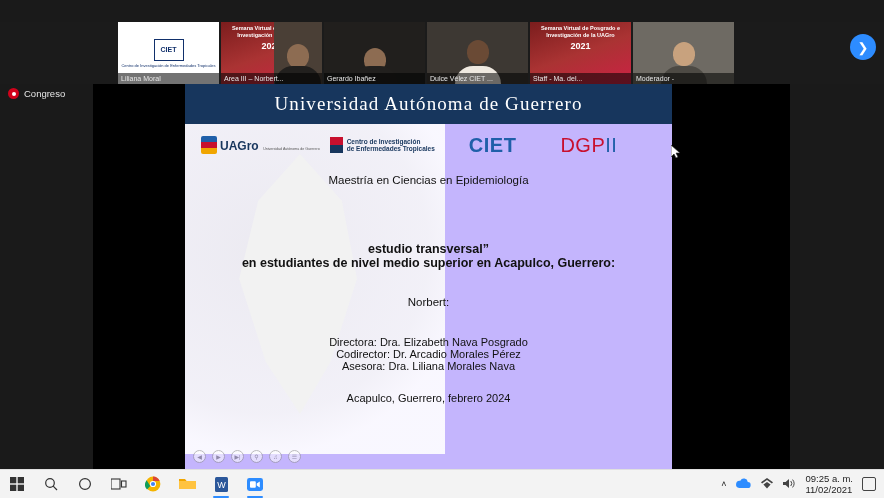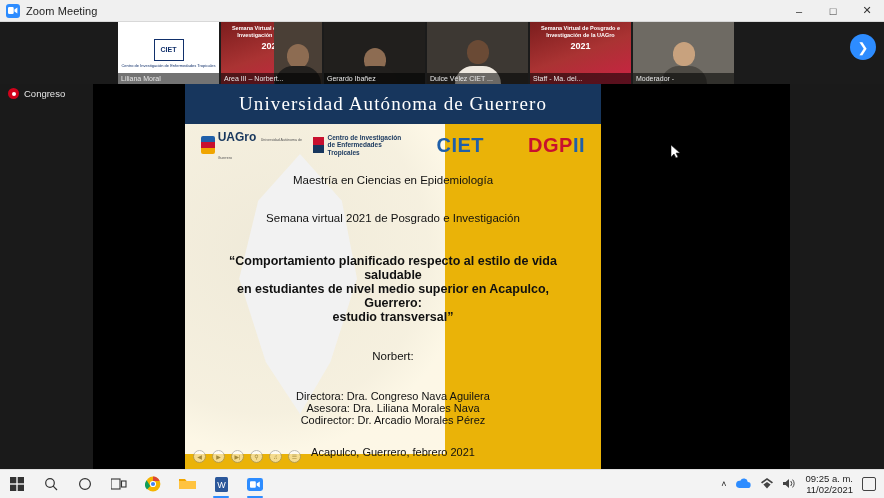--- a/index.html
+++ b/index.html
@@ -138,22 +138,22 @@
   .rec-dot i { width: 4px; height: 4px; border-radius: 50%; background: #fff; display:block; }
 
   
   .stage {
     position: absolute; top: 84px; left: 93px;
     width: 697px; height: 385px;
     background: #000;
   }
   .slide {
     position: absolute; top: 0; left: 92px;
-    width: 416px; height: 385px;
-    background: #eab308;
+    width: 487px; height: 385px;
+    background: #c4b5fd;
     overflow: hidden;
   }
   .slide .watermark {
     position: absolute; left: -40px; top: 30px;
     width: 300px; height: 340px;
     background: radial-gradient(circle at 40% 40%, #f0f0f0 0%, #f7f7f7 60%, #ffffff 75%);
     opacity: .9;
   }
   .slide .wm-shape {
     position: absolute; left: 20px; top: 70px;
@@ -193,21 +193,21 @@
     background: linear-gradient(180deg,#c8102e 0 50%, #17365d 50% 100%);
   }
   .logo-ciet-block .cap {
     font-size: 6.5px; color: #17365d; font-weight: bold; line-height: 1.15;
   }
   .logo-ciet {
     font-size: 20px; font-weight: bold; color: #1f5fa9; letter-spacing: 0.5px;
     margin-left: 24px;
   }
   .logo-dgpi {
-    font-size: 20px; font-weight: bold; color: #c8102e; letter-spacing: 0.5px;
+    font-size: 20px; font-weight: normal; color: #c8102e; letter-spacing: 0.5px;
     margin-left: 34px;
   }
   .logo-dgpi .ii { color: #1f5fa9; }
 
   .slide-body {
     position: relative;
     text-align: center;
     color: #111;
     padding: 0 26px;
   }
@@ -250,45 +250,31 @@
   }
   .tb-item.accent { position: relative; }
   .tb-item.accent::after {
     content: ""; position: absolute; bottom: 1px; left: 9px;
     width: 16px; height: 2px; background: #2d8cff; border-radius: 1px;
   }
   .tray {
     margin-left: auto; display: flex; align-items: center; gap: 9px;
     padding-right: 8px; font-size: 9px; color: #222;
   }
-  .clock { text-align: right; line-height: 1.2; font-size: 9.5px; }
+  .clock { line-height: 1.2; font-size: 9.5px; }
   .notif {
     width: 14px; height: 14px;
     border: 1px solid #444; border-radius: 2px;
   }
 </style>
 </head>
 <body>
 
 <div id="app">
 
-  <div class="titlebar">
-    <span class="tb-icon">
-      <svg width="10" height="7" viewBox="0 0 10 7">
-          <path d="M0 1.2A1.2 1.2 0 0 1 1.2 0h3.3A1.2 1.2 0 0 1 5.7 1.2v4.6A1.2 1.2 0 0 1 4.5 7H1.2A1.2 1.2 0 0 1 0 5.8z" fill="#fff"></path>
-          <path d="M6.4 2.6 9.4.6v5.8l-3-2z" fill="#fff"></path>
-        </svg>
-    </span>
-    <span class="tb-title">Zoom Meeting</span>
-    <div class="win-btns">
-      <div class="win-btn">–</div>
-      <div class="win-btn">□</div>
-      <div class="win-btn close">✕</div>
-    </div>
-  </div>
 
   <div class="filmstrip">
 
     <div class="thumb">
       <div class="t-slide">
         <div class="logo-box">CIET</div>
         <div class="sub">Centro de Investigación de Enfermedades Tropicales</div>
       </div>
       <div class="name">Liliana Moral</div>
     </div>
@@ -370,34 +356,32 @@
           </span>
         </div>
         <div class="logo-ciet">CIET</div>
         <div class="logo-dgpi"><span>DGP</span><span class="ii">II</span></div>
       </div>
 
       <div class="slide-body">
         <div class="sp-8"></div>
         <div class="line-mid">Maestría en Ciencias en Epidemiología</div>
         <div class="sp-26"></div>
-        <div class="line-mid">Semana virtual 2021 de Posgrado e Investigación</div>
         <div class="sp-30"></div>
-        <div class="line-strong">“Comportamiento planificado respecto al estilo de vida saludable</div>
+        <div class="line-strong">estudio transversal”</div>
         <div class="line-strong">en estudiantes de nivel medio superior en Acapulco, Guerrero:</div>
-        <div class="line-strong">estudio transversal”</div>
         <div class="sp-26"></div>
         <div class="line-mid">Norbert:</div>
         <div class="sp-8"></div>
         <div class="sp-20"></div>
-        <div class="line-norm">Directora: Dra. Congreso Nava Aguilera</div>
+        <div class="line-norm">Directora: Dra. Elizabeth Nava Posgrado</div>
+        <div class="line-norm">Codirector: Dr. Arcadio Morales Pérez</div>
         <div class="line-norm">Asesora: Dra. Liliana Morales Nava</div>
-        <div class="line-norm">Codirector: Dr. Arcadio Morales Pérez</div>
         <div class="sp-20"></div>
-        <div class="line-norm">Acapulco, Guerrero, febrero 2021</div>
+        <div class="line-norm">Acapulco, Guerrero, febrero 2024</div>
       </div>
     </div>
 
     <div class="cursor">
       <svg width="9" height="13" viewBox="0 0 9 13">
           <path d="M0 0l0 12 3-3 2 4 2-1-2-4 4 0z" fill="#fff" stroke="#222" stroke-width=".6"></path>
         </svg>
     </div>
 
     <div class="player">

